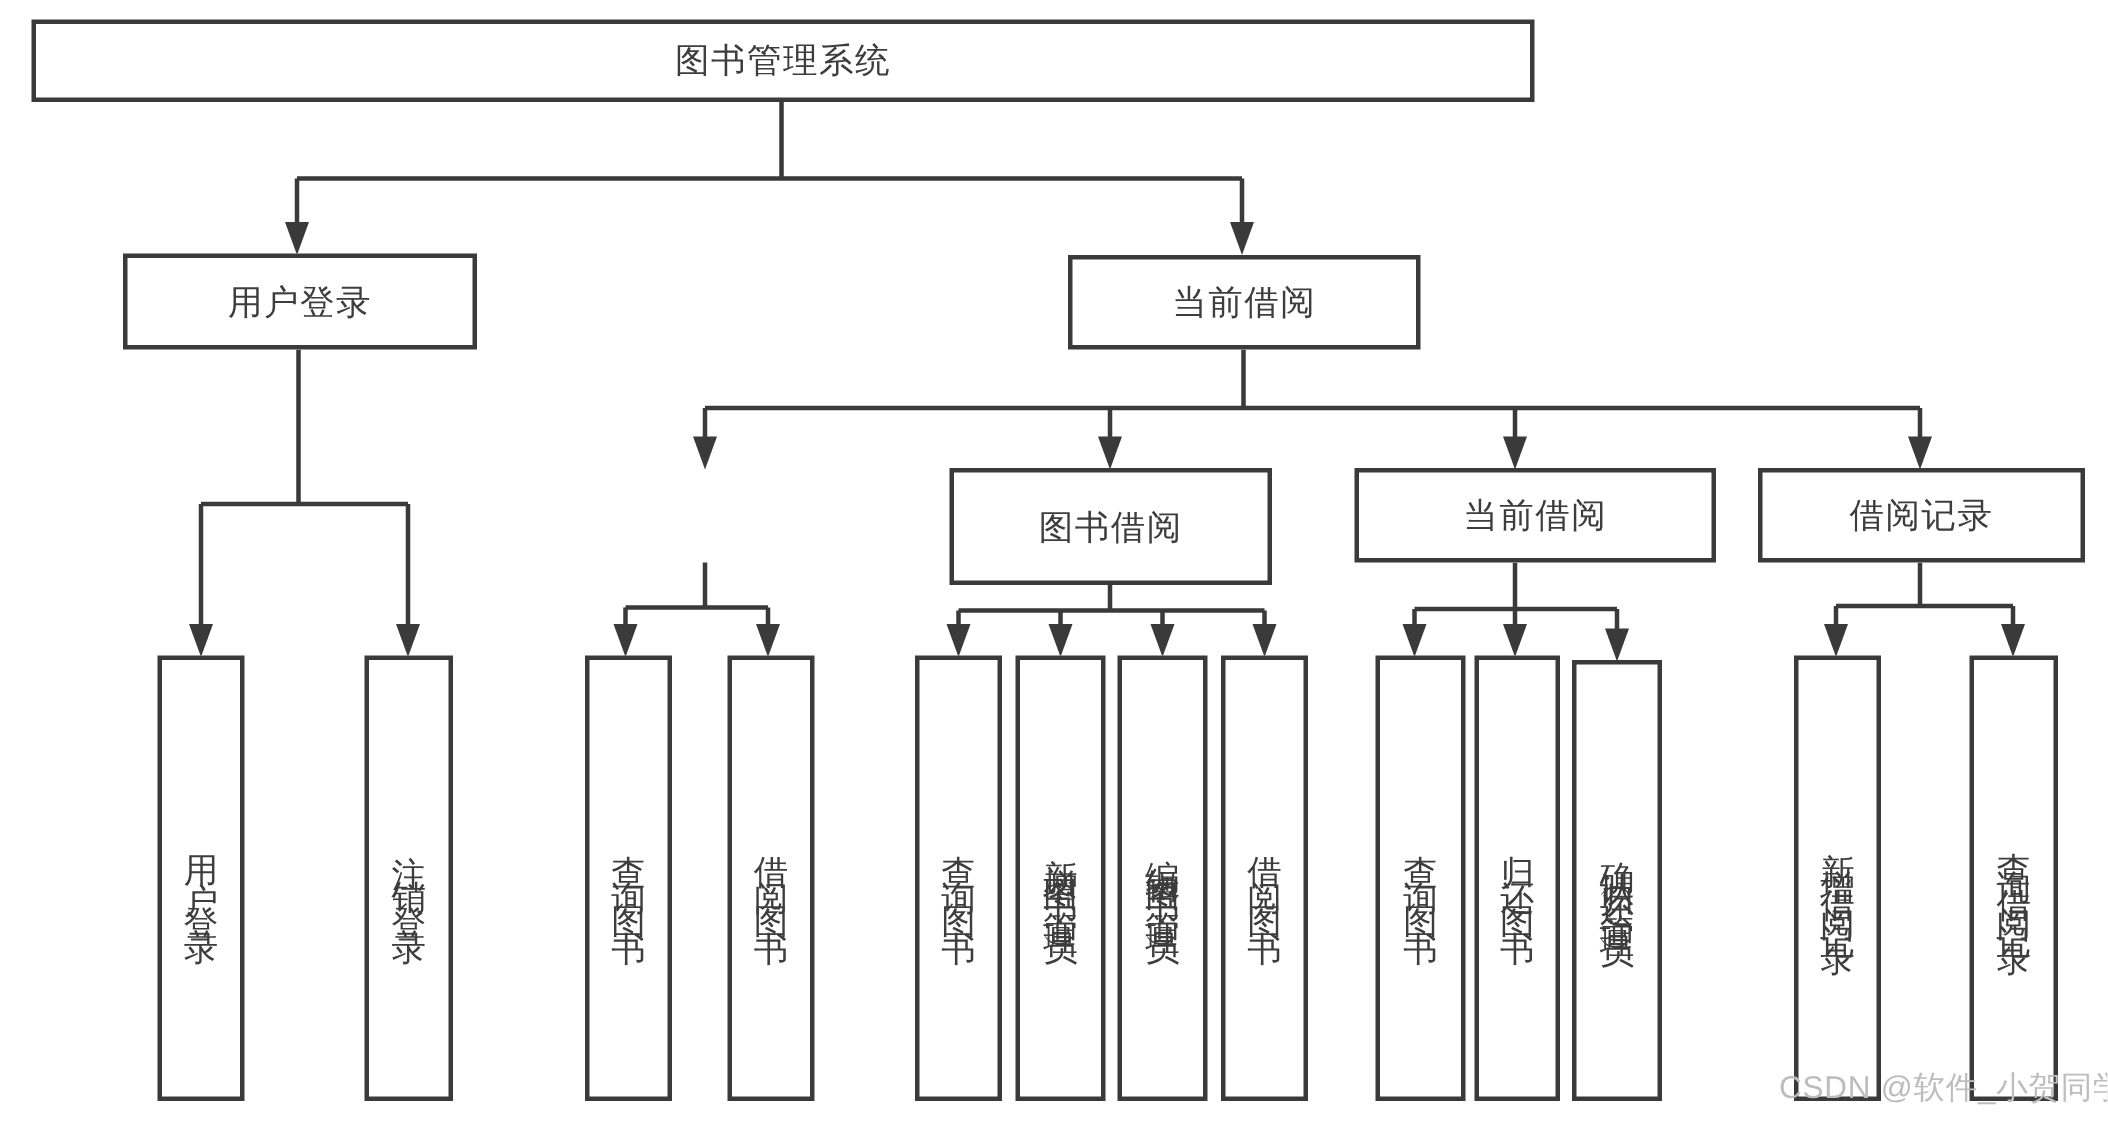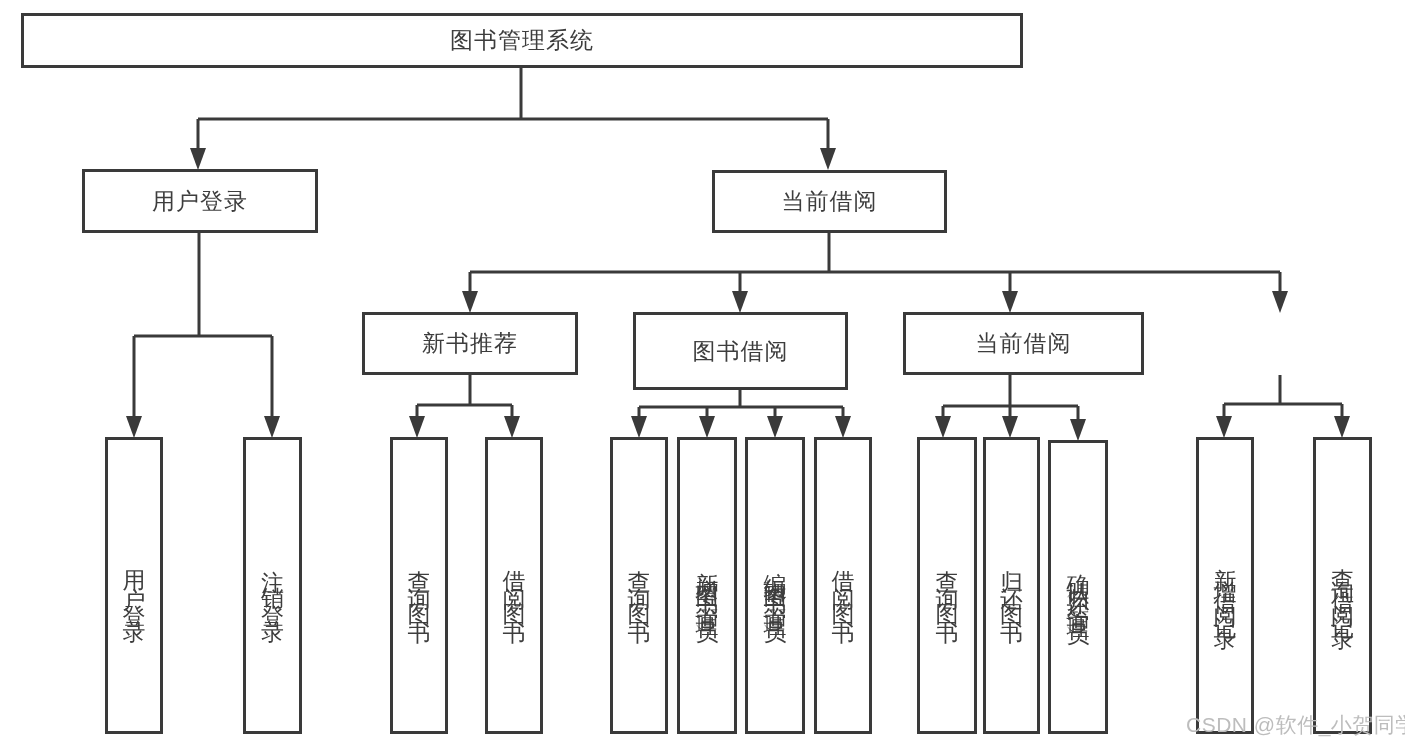--- a/index.html
+++ b/index.html
@@ -116,28 +116,28 @@
     <span>图书管理系统</span>
   </div>
 
   <div class="hbox" id="user-login-group">
     <span>用户登录</span>
   </div>
   <div class="hbox" id="book-mgmt-group">
     <span>当前借阅</span>
   </div>
 
-  <div class="hbox" id="new-book-rec">
-    <span>新书推荐</span>
-  </div>
   <div class="hbox" id="book-borrow">
     <span>图书借阅</span>
   </div>
   <div class="hbox" id="current-borrow">
     <span>当前借阅</span>
+  </div>
+  <div class="hbox" id="borrow-records">
+    <span>借阅记录</span>
   </div>
 
   <div class="vbox v4" id="leaf-user-login">
     <span>用户登录</span>
   </div>
   <div class="vbox v4" id="leaf-logout">
     <span>注销登录</span>
   </div>
 
   <div class="vbox v4" id="leaf-query-book-1">

